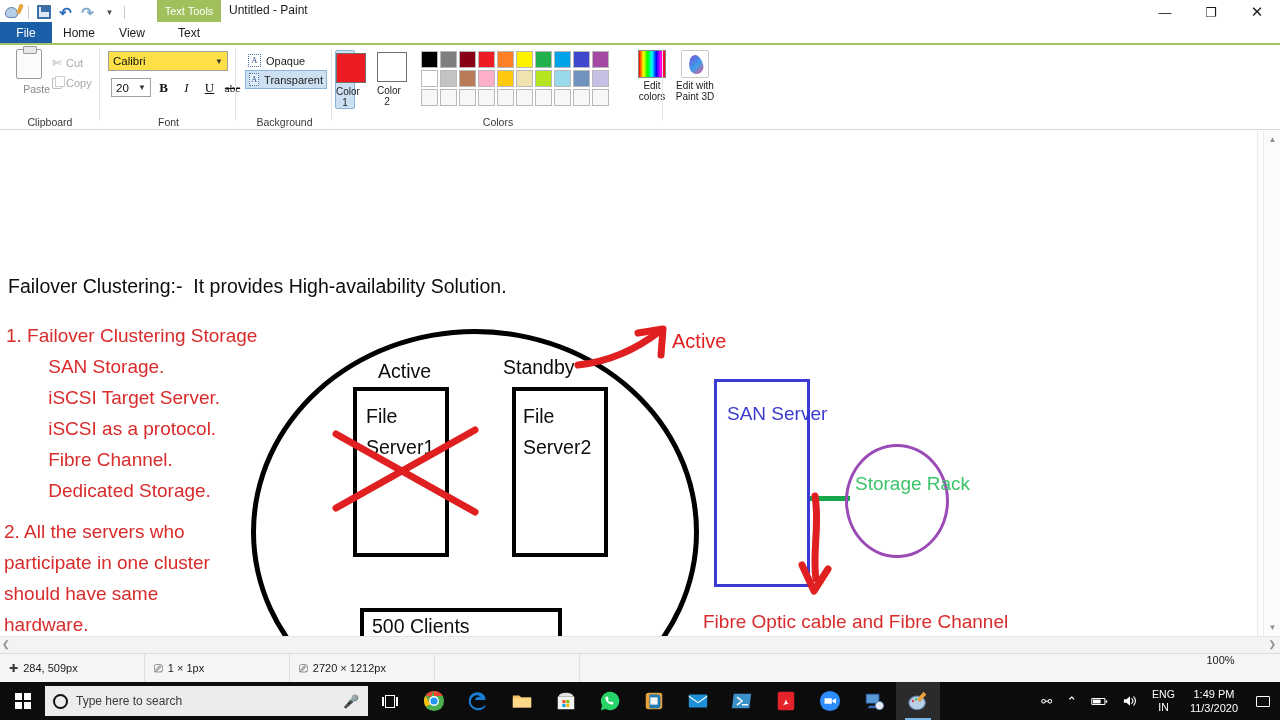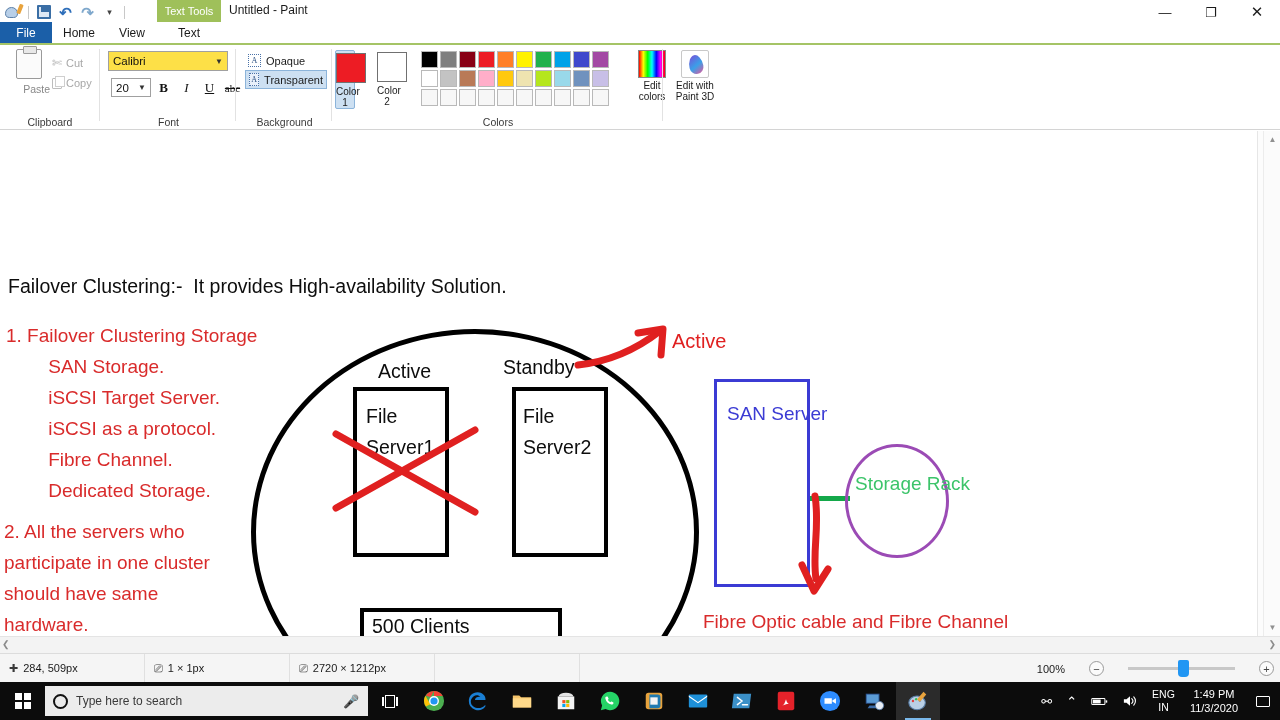--- a/index.html
+++ b/index.html
@@ -255,21 +255,21 @@
     font-size: 11px; color: #1a1a1a; padding-left: 9px;
     border-right: 1px solid #e0e0e0;
   }
   .sb-1 { width: 145px; }
   .sb-2 { width: 145px; }
   .sb-3 { width: 145px; }
   .sb-4 { width: 145px; }
   .sb-ico { font-size: 11px; color: #3a3a3a; }
   .sb-zoom {
     position: absolute; right: 6px; top: 0; height: 29px; display: flex; align-items: center; gap: 24px;
-    font-size: 11px; color: #1a1a1a;
+    font-size: 11px; color: #1a1a1a; flex-direction: column;
   }
   .zbtn {
     width: 15px; height: 15px; border-radius: 50%; border: 1px solid #9a9a9a;
     display: flex; align-items: center; justify-content: center; font-size: 11px; color: #444;
     background: #fbfbfb;
   }
   .ztrack { width: 107px; height: 3px; background: #c8c8c8; position: relative; }
   .zthumb {
     position: absolute; left: 50px; top: -7px; width: 11px; height: 17px;
     background: #2196f3; border-radius: 2px 2px 4px 4px;

